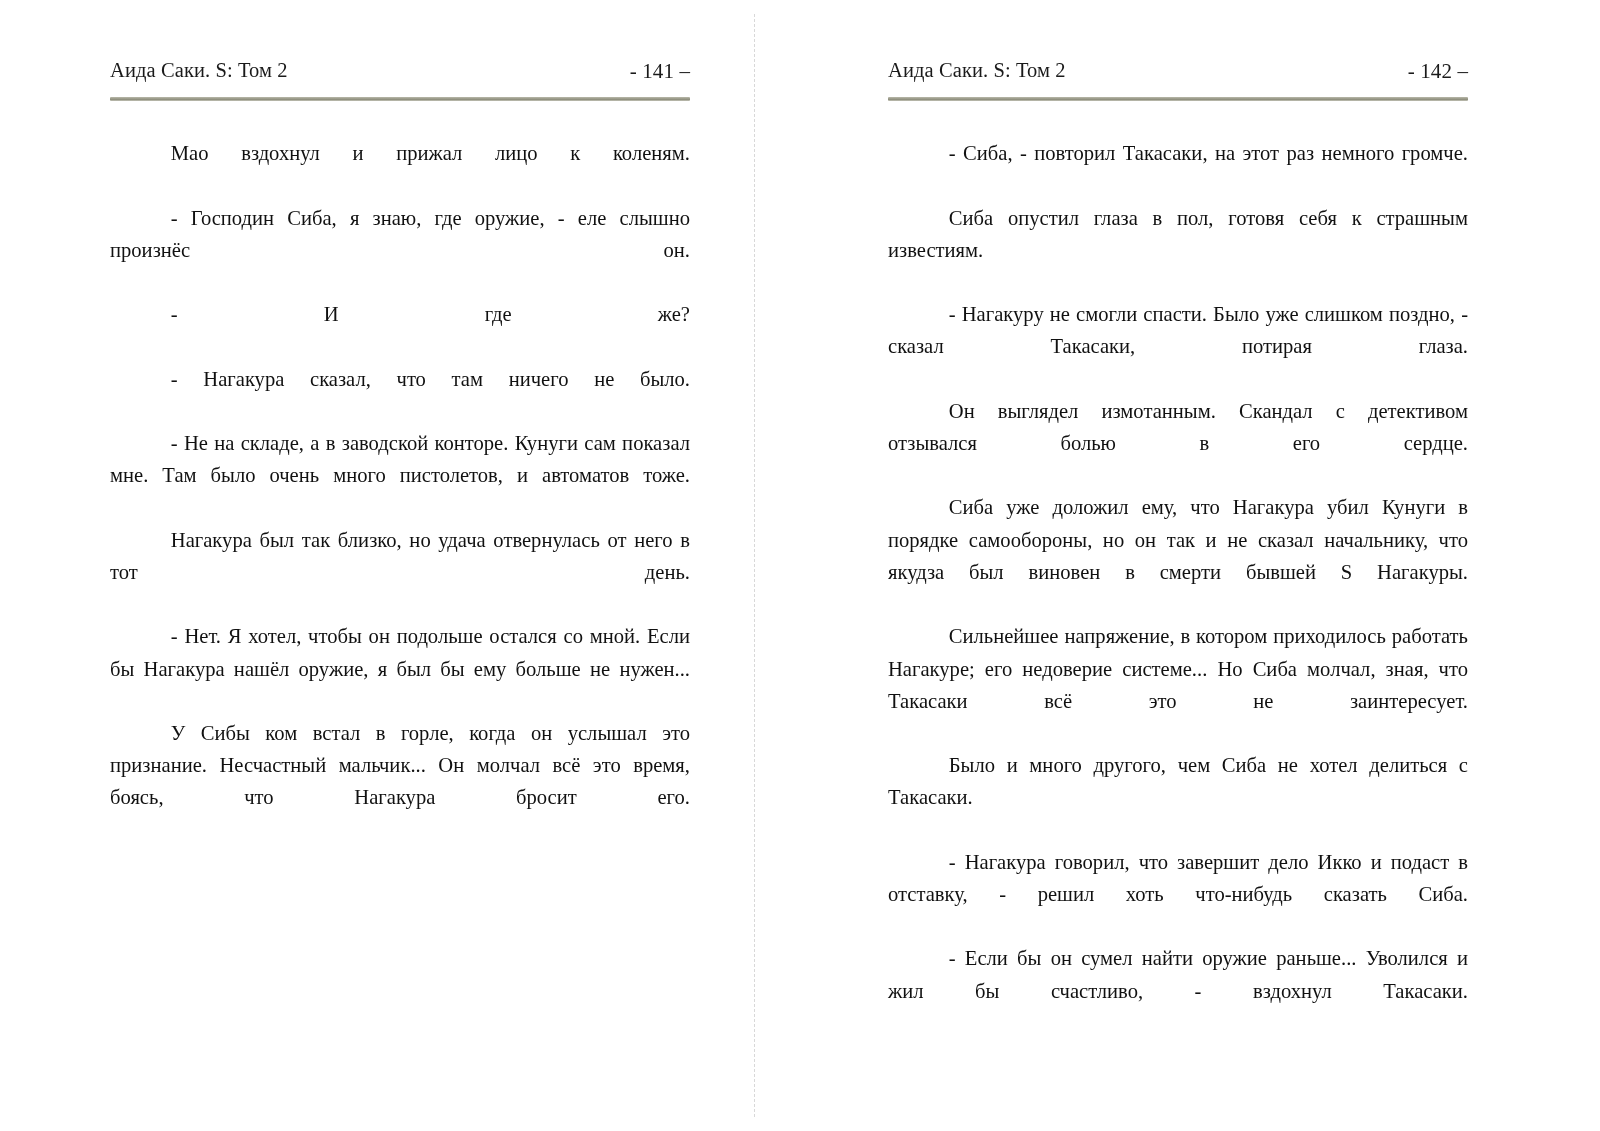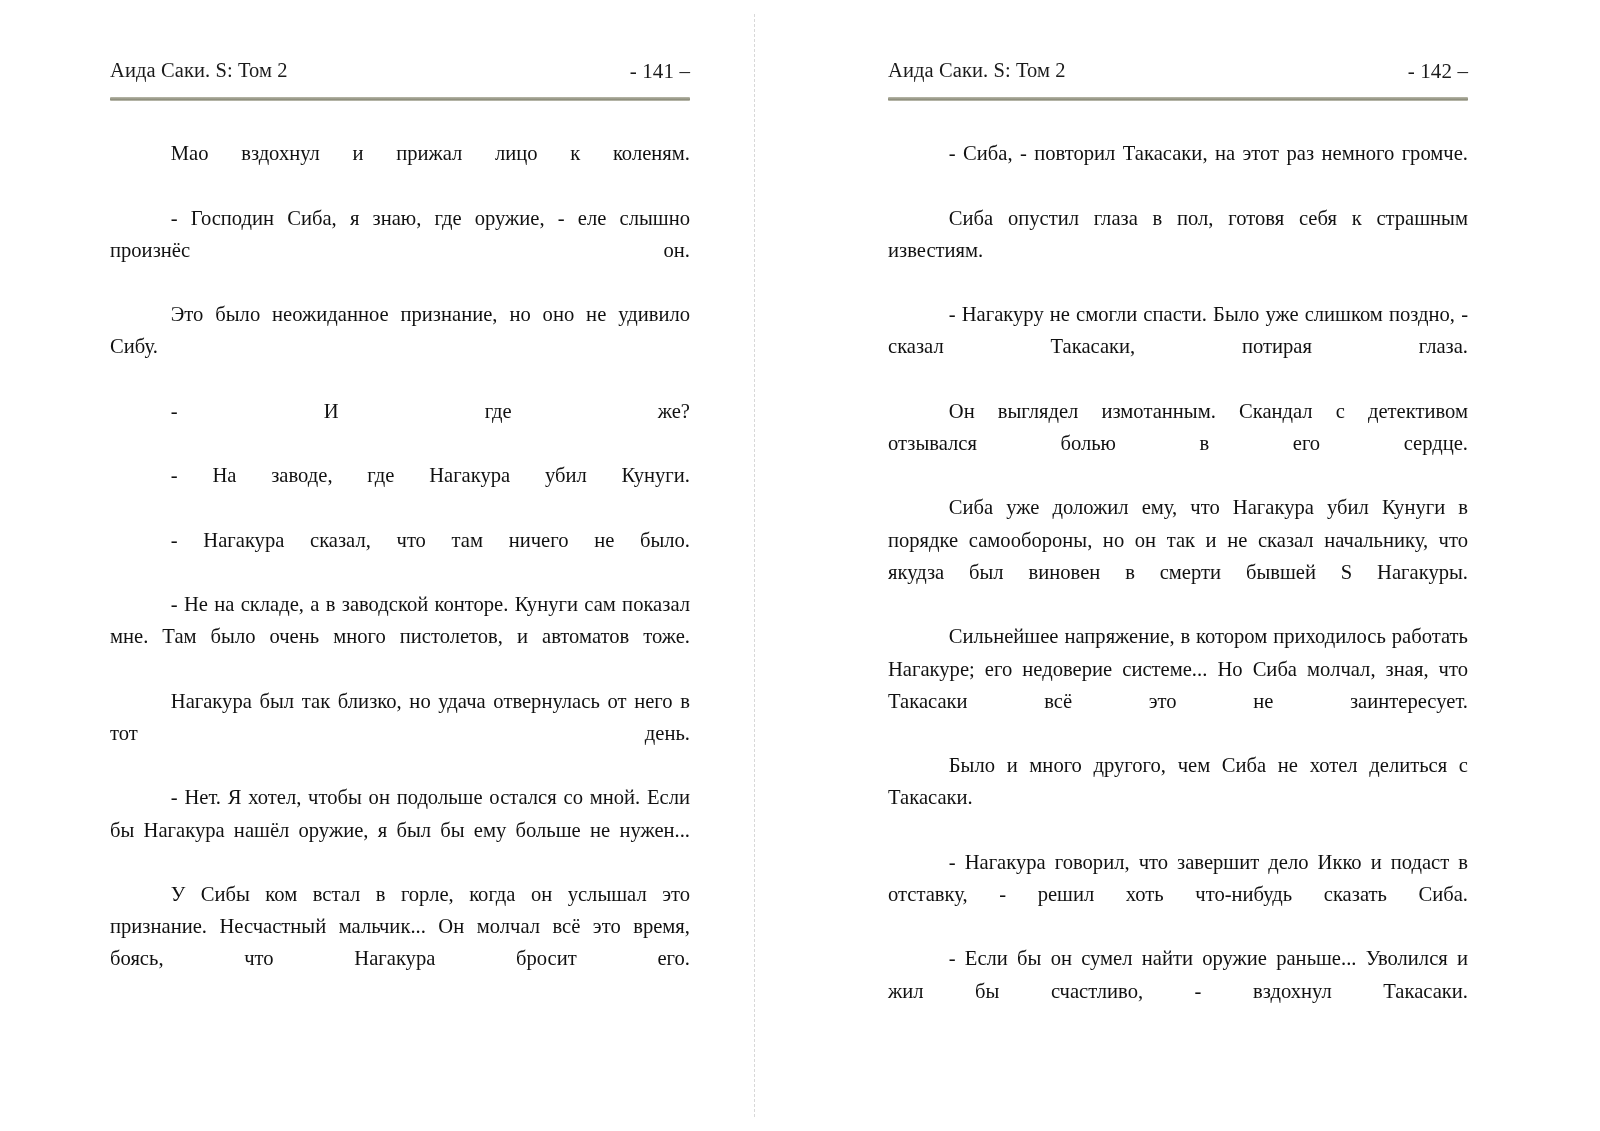--- a/index.html
+++ b/index.html
@@ -111,23 +111,21 @@
       <div class="running-head">
         <span class="head-title">Аида Саки. S: Том 2</span>
         <span class="head-folio">- 141 –</span>
       </div>
 
       <div class="head-rule"></div>
 
       <div class="body-text">
         <p>Мао вздохнул и прижал лицо к коленям.</p>
         <p>- Господин Сиба, я знаю, где оружие, - еле слышно произнёс он.</p>
-        <p>Это было неожиданное признание, но оно не удивило Сибу.</p>
         <p>- И где же?</p>
-        <p>- На заводе, где Нагакура убил Кунуги.</p>
         <p>- Нагакура сказал, что там ничего не было.</p>
         <p>- Не на складе, а в заводской конторе. Кунуги сам показал мне. Там было очень много пистолетов, и автоматов тоже.</p>
         <p>Нагакура был так близко, но удача отвернулась от него в тот день.</p>
         <p>- Нет. Я хотел, чтобы он подольше остался со мной. Если бы Нагакура нашёл оружие, я был бы ему больше не нужен...</p>
         <p>У Сибы ком встал в горле, когда он услышал это признание. Несчастный мальчик... Он молчал всё это время, боясь, что Нагакура бросит его.</p>
 
       </div>
 
     </div>
   </div>

